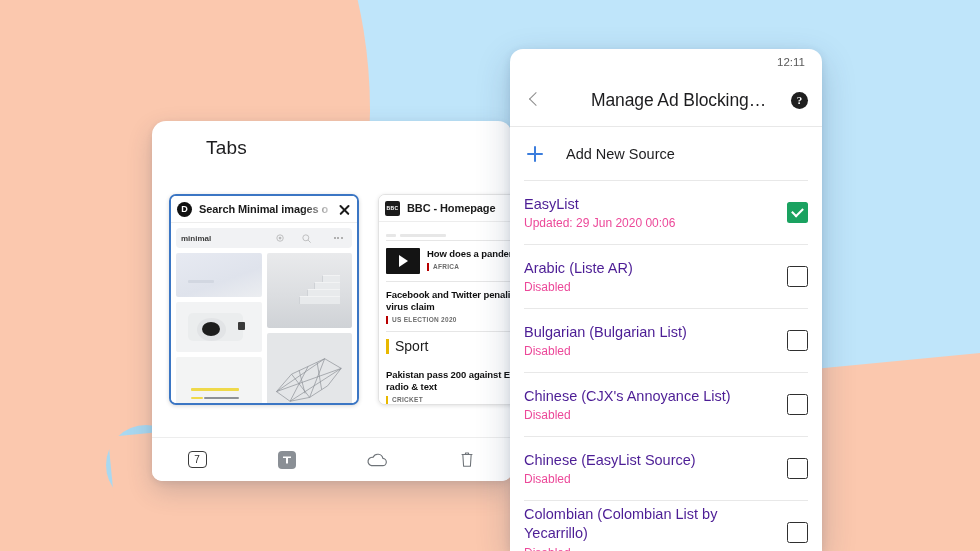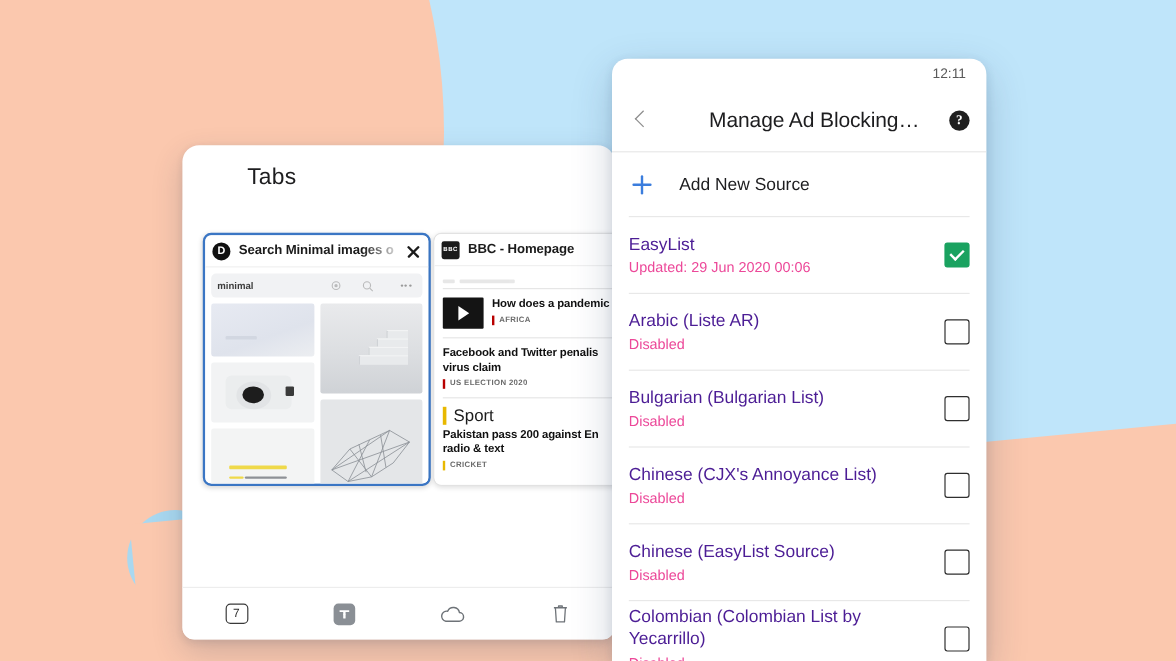--- a/index.html
+++ b/index.html
@@ -33,21 +33,21 @@
     position:absolute; left:108px; top:437px;
     width:1000px; height:260px;
     background:#fbc8ae;
     transform:rotate(-5.5deg);
     transform-origin:left top;
   }
 
   
   .tabs-window{
     position:absolute; left:152px; top:121px;
-    width:360px; height:412px;
+    width:360px; height:360px;
     background:#ffffff;
     border-radius:14px 14px 10px 10px;
     box-shadow:0 10px 26px rgba(40,60,90,.20), 0 2px 6px rgba(40,60,90,.10);
     overflow:hidden;
   }
   .tabs-title{
     font-size:19px; color:#1d1d1f; font-weight:400;
     padding:16px 0 0 54px; letter-spacing:.2px;
   }
   .tabs-body{
@@ -59,21 +59,21 @@
     background:#ffffff;
     border-radius:7px;
     overflow:hidden;
   }
   .tab-card.selected{
     left:17px; width:190px; height:211px;
     border:2px solid #3b76c4;
     box-shadow:0 1px 4px rgba(0,0,0,.16);
   }
   .tab-card.second{
-    left:209px; width:190px; height:211px;
+    left:226px; width:190px; height:211px;
     border:1px solid #e2e2e2;
     box-shadow:0 1px 4px rgba(0,0,0,.12);
   }
   .tab-head{
     display:flex; align-items:center; gap:7px;
     height:27px; padding:0 6px;
     background:#fff; border-bottom:1px solid #ededed;
   }
   .tab-favicon{
     width:15px; height:15px; flex:0 0 15px;
@@ -164,21 +164,21 @@
   }
   .bbc-thumb .play{
     width:0; height:0; border-left:9px solid #fff;
     border-top:6px solid transparent; border-bottom:6px solid transparent;
   }
   .bbc-head{ font-size:9.5px; line-height:1.25; font-weight:700; color:#101010; letter-spacing:-.1px; }
   .bbc-kicker{ display:flex; align-items:center; gap:4px; margin-top:3px; }
   .bbc-kicker .bar{ width:2px; height:8px; background:#b80000; display:block; }
   .bbc-kicker .bar.y{ background:#e8b800; }
   .bbc-kicker .txt{ font-size:6.5px; color:#6b6b6b; font-weight:700; letter-spacing:.3px; }
-  .bbc-section{ display:flex; align-items:flex-end; gap:6px; margin:6px 0 1px; }
+  .bbc-section{ display:flex; align-items:flex-end; gap:6px; margin:6px 0 13px; }
   .bbc-section .bar{ width:3px; height:15px; background:#e8b800; display:block; }
   .bbc-section .txt{ font-size:14px; color:#1b1b1b; font-weight:400; }
 
   
   .tabs-toolbar{
     position:absolute; left:0; right:0; bottom:0; height:44px;
     background:#ffffff; border-top:1px solid #ededed;
     display:flex; align-items:center;
   }
   .tb-item{

